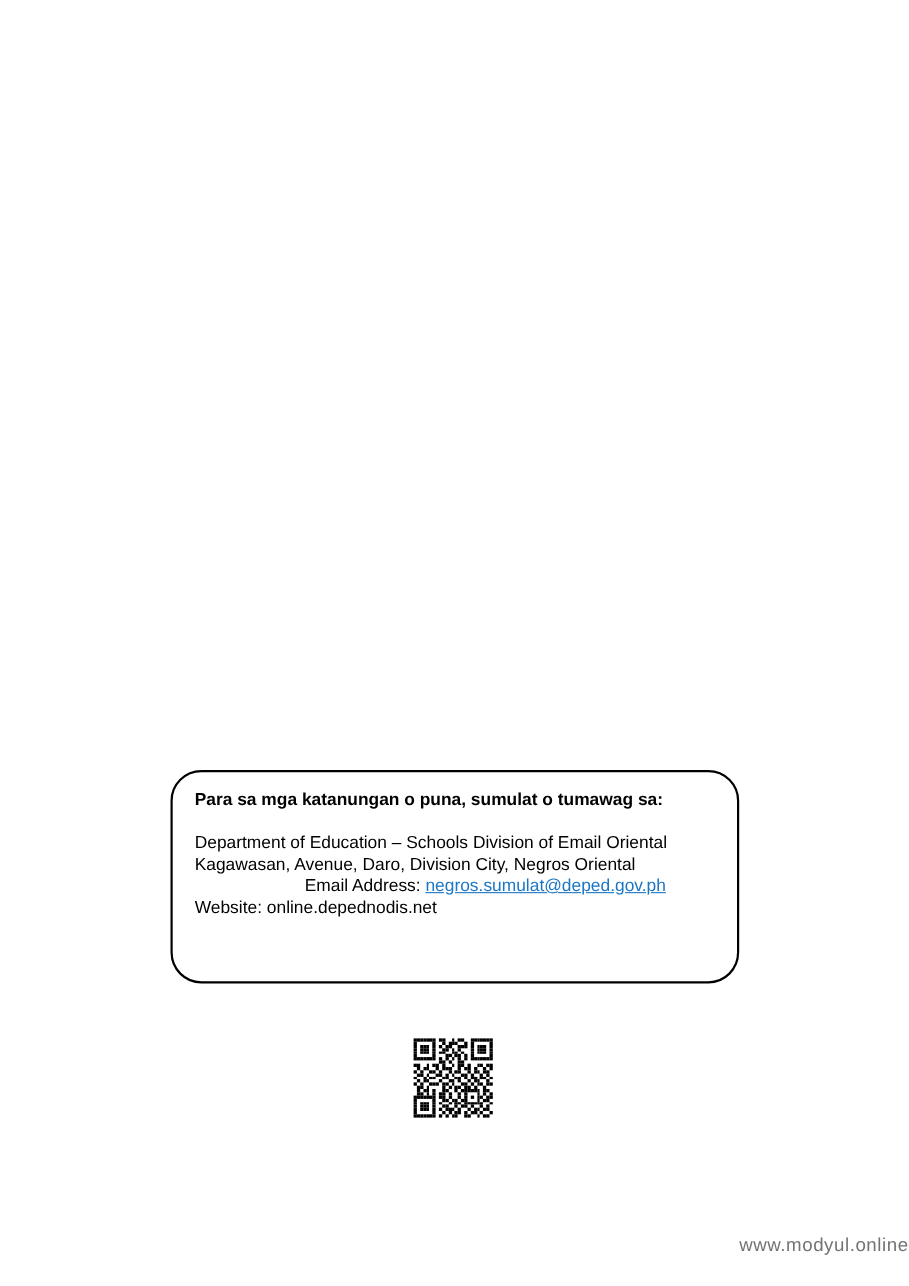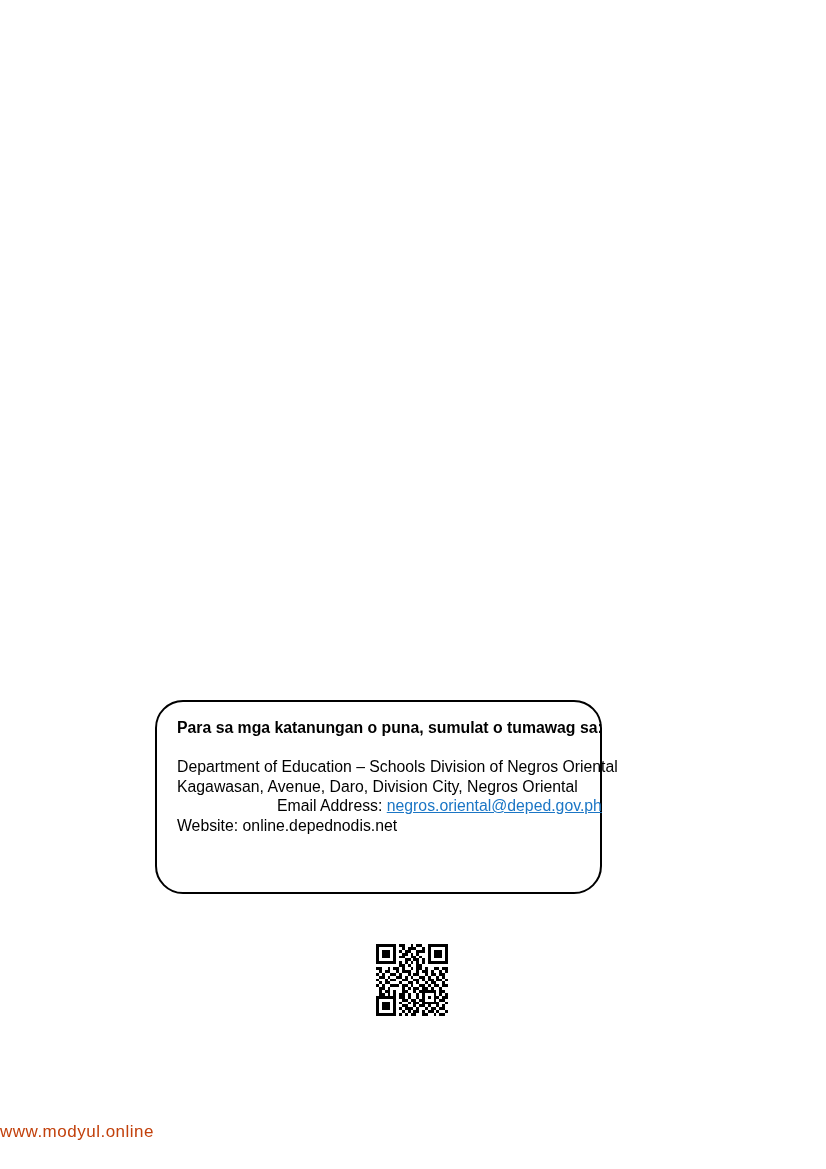--- a/index.html
+++ b/index.html
@@ -12,21 +12,21 @@
     position: relative;
     width: 826px;
     height: 1169px;
     background: #ffffff;
     overflow: hidden;
   }
   .contact-box {
     position: absolute;
     left: 155px;
     top: 700px;
-    width: 447px;
+    width: 517px;
     height: 194px;
     border: 2px solid #000000;
     border-radius: 28px;
     box-sizing: border-box;
     padding: 16px 18px 0 20px;
     color: #000000;
     font-size: 15.8px;
     line-height: 19.5px;
   }
   .contact-box p {
@@ -59,37 +59,37 @@
     grid-template-rows: repeat(25, 1fr);
     background: #ffffff;
   }
   .qr div { background: transparent; }
   .qr div.on { background: #000000; }
   .watermark {
     position: absolute;
     left: 0;
     top: 1122px;
     width: 100%;
-    text-align: left;
-    color: #c2410c;
+    text-align: right;
+    color: #737373;
     font-size: 17px;
     letter-spacing: 0.5px;
   }
 </style>
 </head>
 <body>
 
 <div class="page">
 
   <div class="contact-box">
     <p class="heading">Para sa mga katanungan o puna, sumulat o tumawag sa:</p>
-    <p>Department of Education – Schools Division of Negros Oriental</p>
+    <p>Department of Education – Schools Division of Email Oriental</p>
     <p>Kagawasan, Avenue, Daro, Division City, Negros Oriental</p>
     <p class="email-line">
-      <span>Email Address: </span><a class="email-link" href="#">negros.oriental@deped.gov.ph</a>
+      <span>Email Address: </span><a class="email-link" href="#">negros.sumulat@deped.gov.ph</a>
     </p>
     <p>Website: online.depednodis.net</p>
   </div>
 
   <div class="qr" id="qr">
       <div class="on"></div>
       <div class="on"></div>
       <div class="on"></div>
       <div class="on"></div>
       <div class="on"></div>

